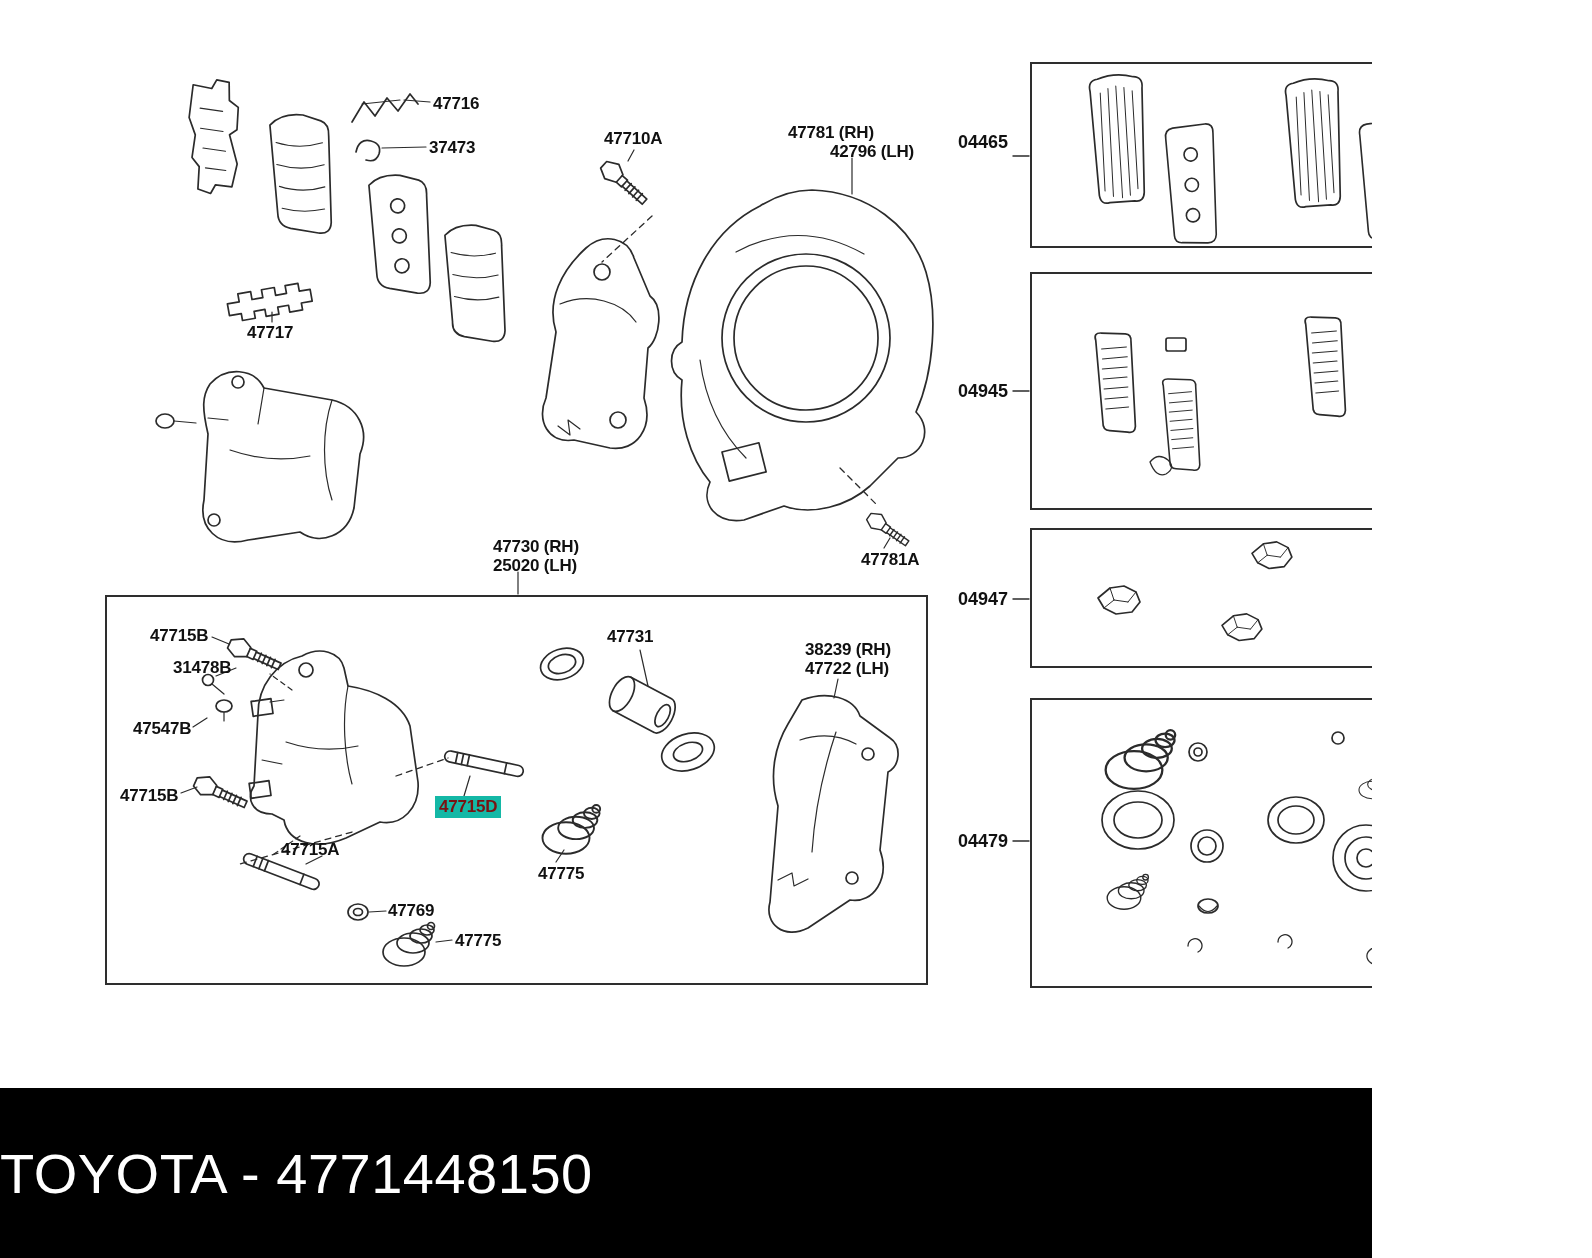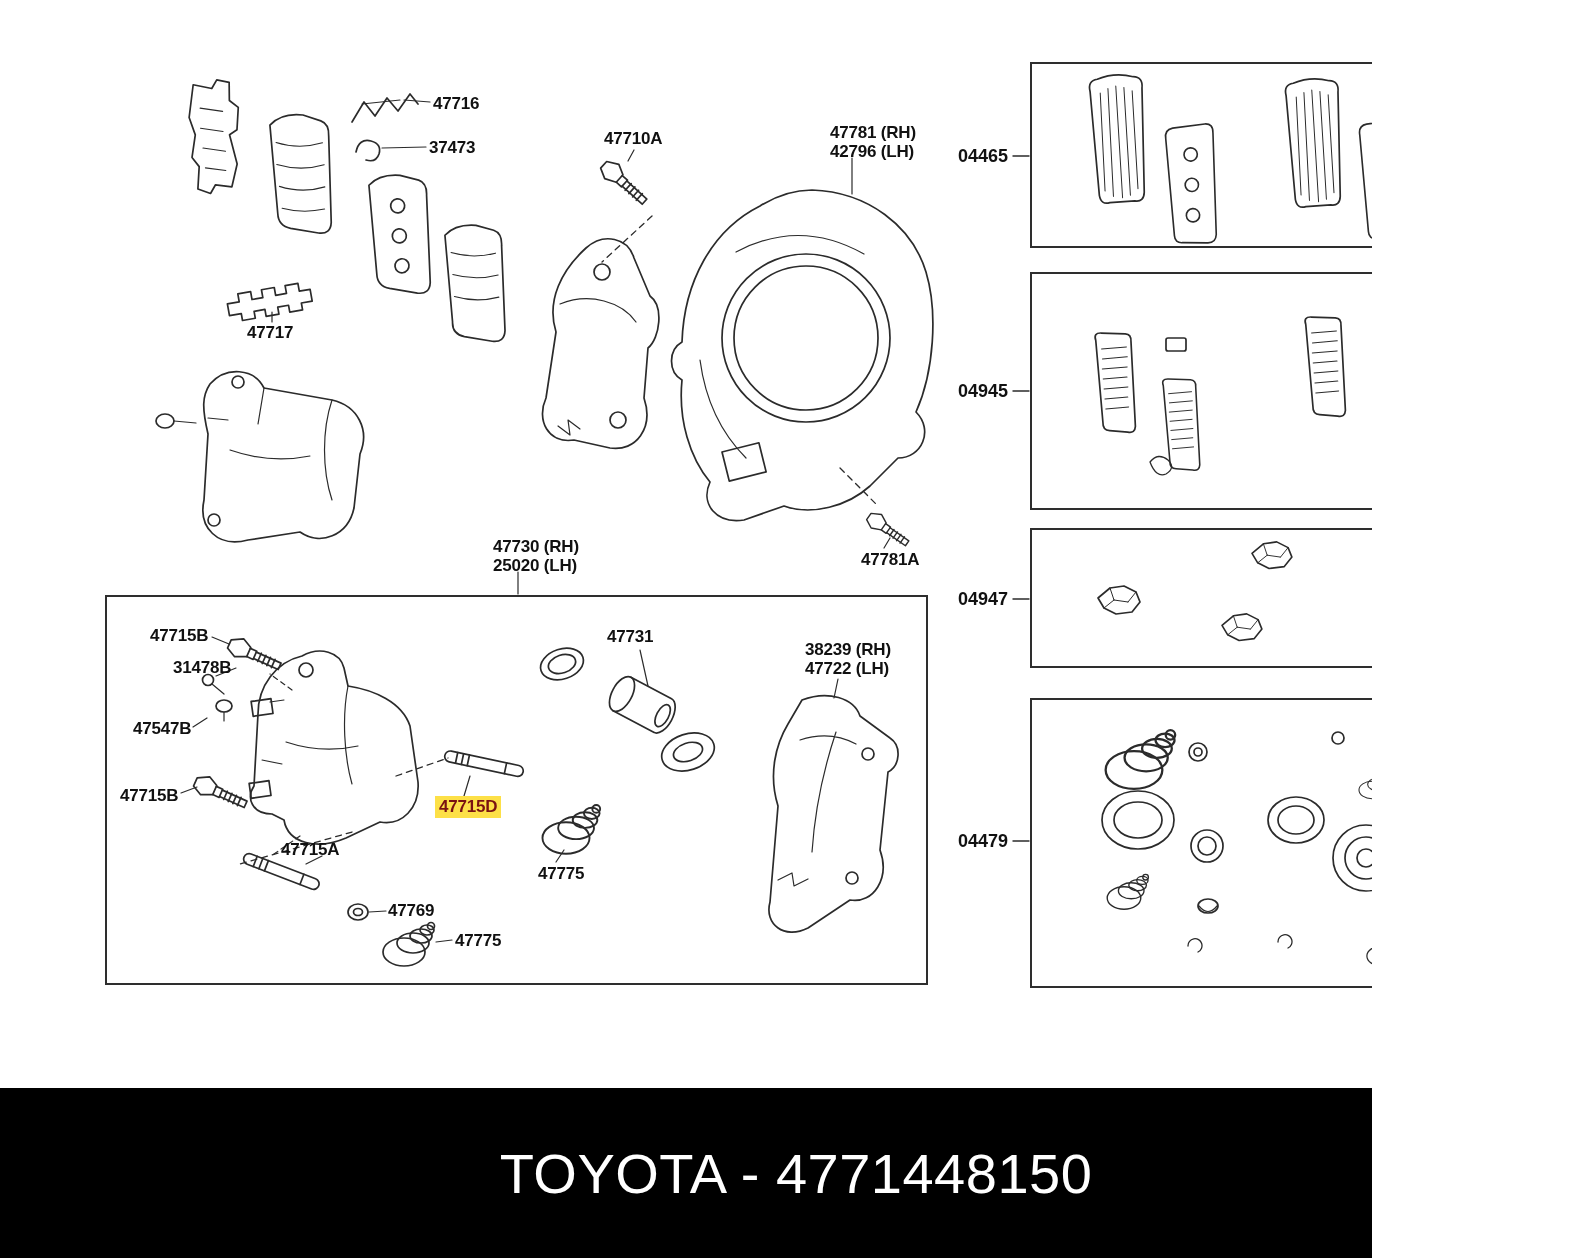--- a/index.html
+++ b/index.html
@@ -4,24 +4,24 @@
 <style>
   *{box-sizing:border-box;margin:0;padding:0}
   body{background:#fff}
   .page{position:relative;width:1372px;height:1258px;background:#fff;
         font-family:"Liberation Sans",sans-serif;overflow:hidden}
   .art{position:absolute;left:0;top:0}
   .box{position:absolute;border:2px solid #2e2e2e;background:transparent}
   .plabel{position:absolute;font-size:17px;font-weight:bold;color:#111;
           white-space:nowrap;letter-spacing:-0.2px}
   .klabel{position:absolute;font-size:18px;font-weight:bold;color:#111;white-space:nowrap}
-  .hl{background:#fde047;color:#7a1212;padding:1px 4px}
+  .hl{background:#14b8a6;color:#7a1212;padding:1px 4px}
   .ref{position:absolute;font-size:16px;font-weight:bold;color:#7f1d1d}
   .footer{position:absolute;left:0;top:1088px;width:1592px;height:170px;background:#000;
-          color:#fff;display:flex;align-items:center;justify-content:center;gap:120px;
+          color:#fff;display:flex;align-items:center;justify-content:flex-start;gap:120px;
           font-size:56px;font-weight:400;letter-spacing:.5px}
 </style>
 </head>
 <body>
 
 <div class="page">
 
   <div class="box" style="left:105px;top:595px;width:823px;height:390px"></div>
   <div class="box" style="left:1030px;top:62px;width:438px;height:186px"></div>
   <div class="box" style="left:1030px;top:272px;width:438px;height:238px"></div>
@@ -248,40 +248,40 @@
         <use href="#boot" transform="translate(1382,956) scale(0.72)"></use>
       </g>
 
       <path d="M1013,156 L1029,156 M1013,391 L1029,391 M1013,599 L1029,599 M1013,841 L1029,841" stroke-width="1.4"></path>
     </g>
   </svg>
 
   <div class="plabel" style="left:433px;top:94px">47716</div>
   <div class="plabel" style="left:429px;top:138px">37473</div>
   <div class="plabel" style="left:604px;top:129px">47710A</div>
-  <div class="plabel" style="left:830px;top:123px">47781 (RH)</div>
+  <div class="plabel" style="left:788px;top:123px">47781 (RH)</div>
   <div class="plabel" style="left:830px;top:142px">42796 (LH)</div>
   <div class="plabel" style="left:247px;top:323px">47717</div>
   <div class="plabel" style="left:493px;top:537px">47730 (RH)</div>
   <div class="plabel" style="left:493px;top:556px">25020 (LH)</div>
   <div class="plabel" style="left:861px;top:550px">47781A</div>
   <div class="plabel" style="left:150px;top:626px">47715B</div>
   <div class="plabel" style="left:173px;top:658px">31478B</div>
   <div class="plabel" style="left:133px;top:719px">47547B</div>
   <div class="plabel" style="left:120px;top:786px">47715B</div>
   <div class="plabel" style="left:281px;top:840px">47715A</div>
   <div class="plabel" style="left:388px;top:901px">47769</div>
   <div class="plabel" style="left:455px;top:931px">47775</div>
   <div class="plabel" style="left:538px;top:864px">47775</div>
   <div class="plabel" style="left:607px;top:627px">47731</div>
   <div class="plabel" style="left:805px;top:640px">38239 (RH)</div>
   <div class="plabel" style="left:805px;top:659px">47722 (LH)</div>
   <div class="plabel hl" style="left:435px;top:796px">47715D</div>
 
-  <div class="klabel" style="left:958px;top:146px">04465</div>
+  <div class="klabel" style="left:958px;top:132px">04465</div>
   <div class="klabel" style="left:958px;top:381px">04945</div>
   <div class="klabel" style="left:958px;top:589px">04947</div>
   <div class="klabel" style="left:958px;top:831px">04479</div>
 
   <div class="ref" style="left:1447px;top:1012px">473513G</div>
 
   <div class="footer">
     <span>TOYOTA - 4771448150</span>
   </div>
 

